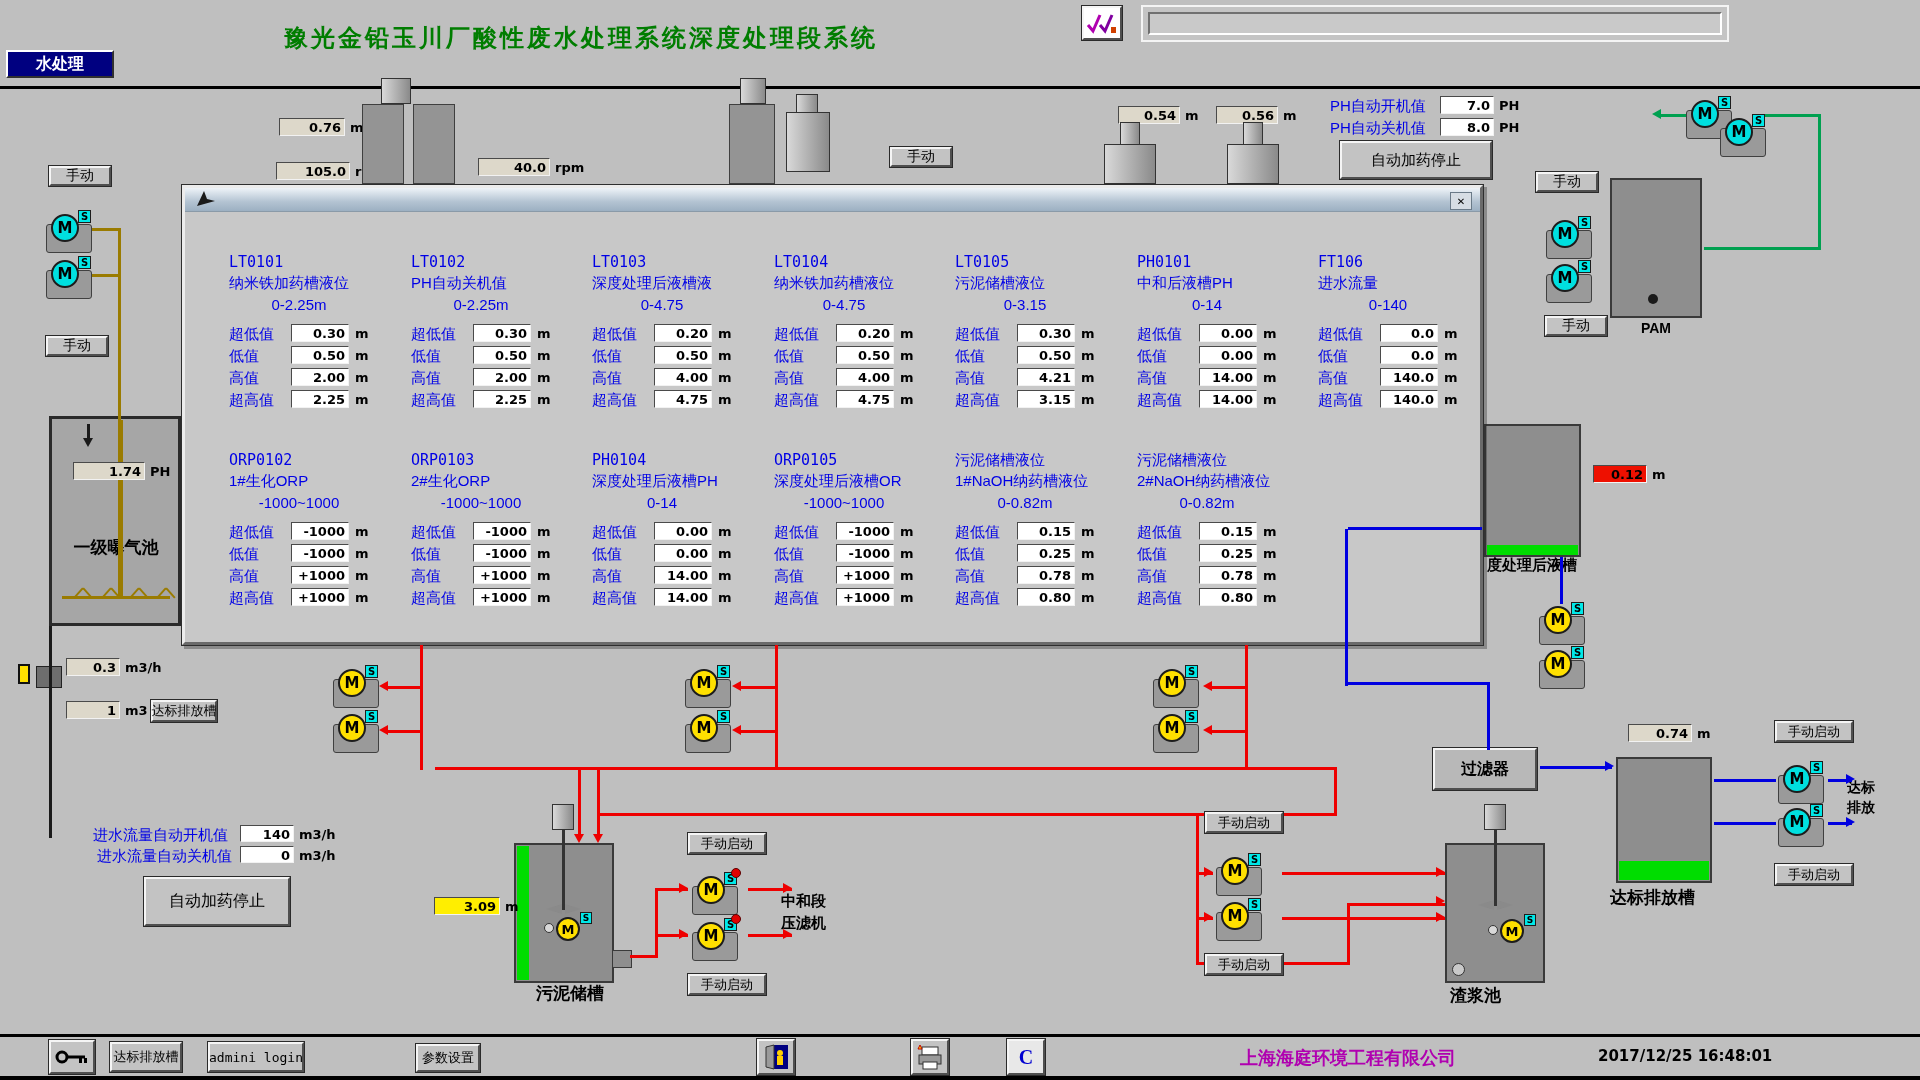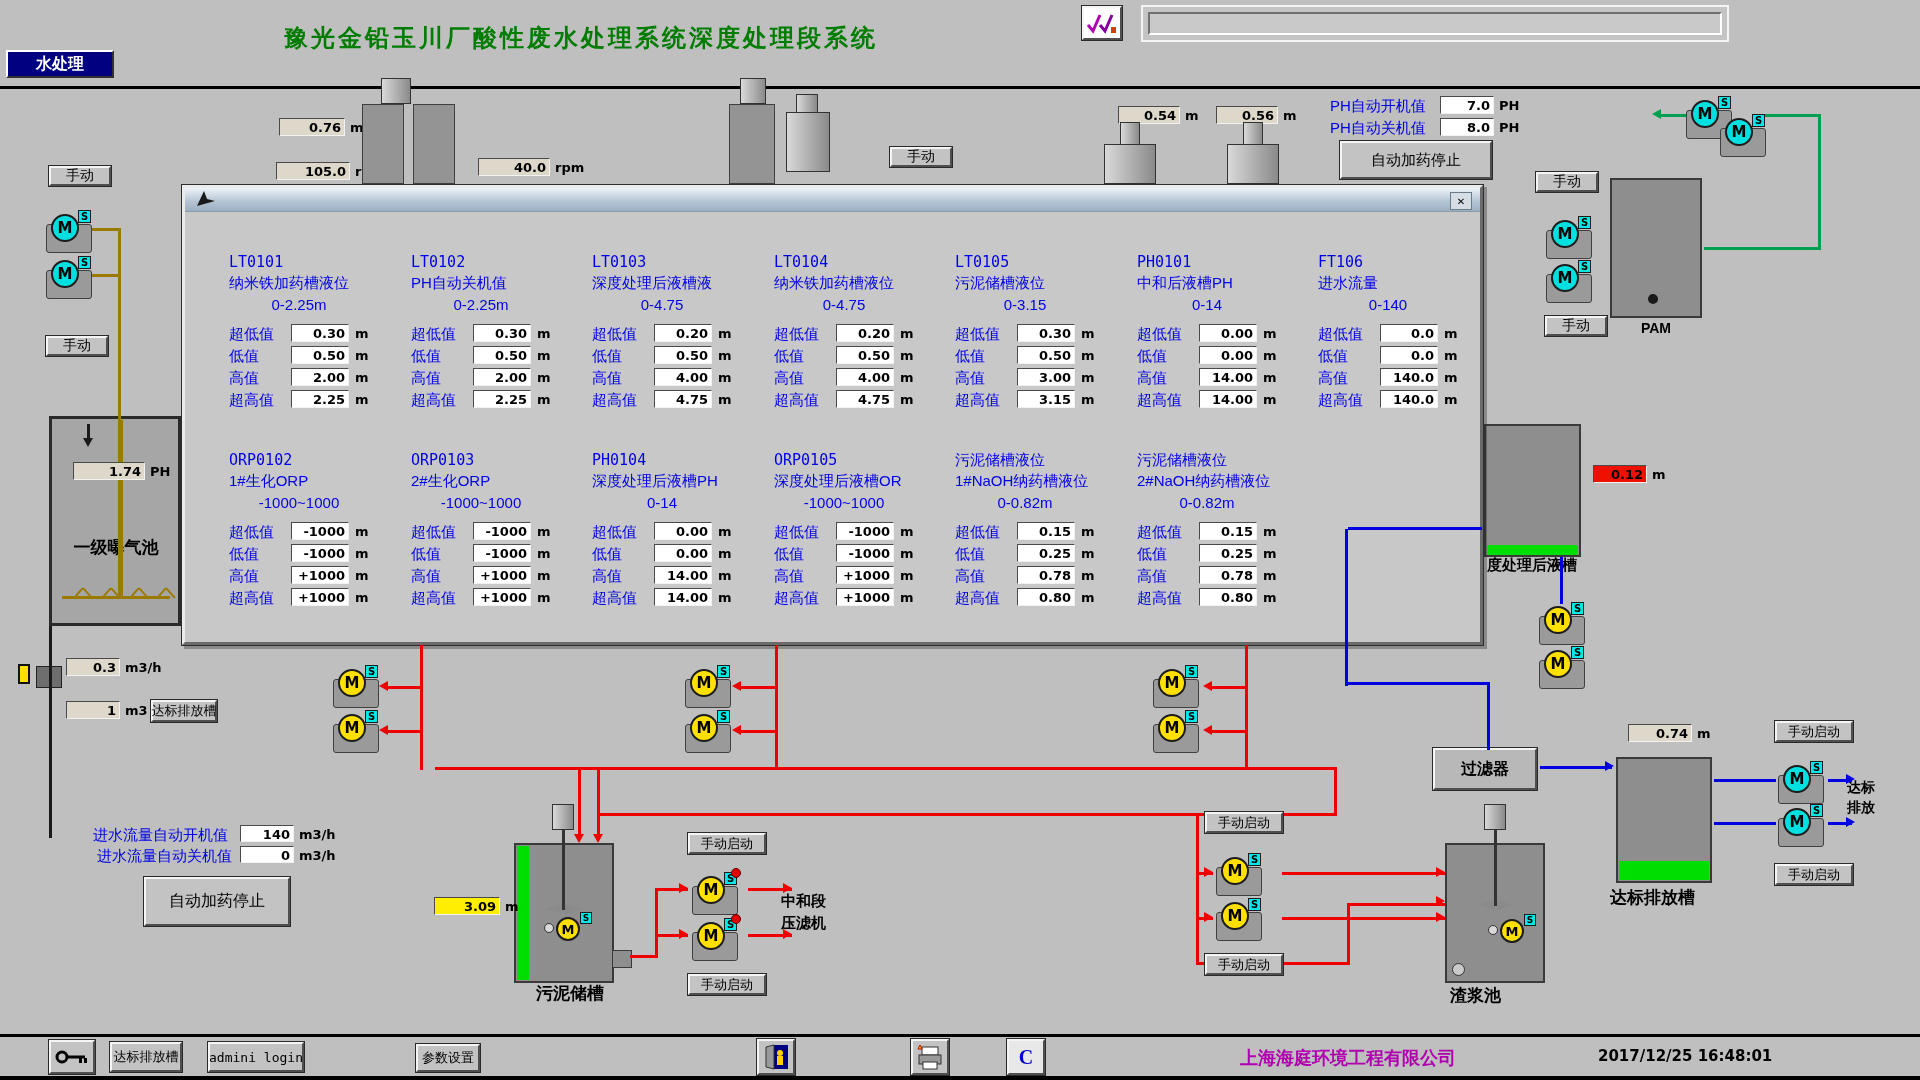--- a/index.html
+++ b/index.html
@@ -216,21 +216,21 @@
         <div class="dtag" style="left: 773px; top: 68px;">LT0105</div>
         <div class="dname" style="left: 773px; top: 89px;">污泥储槽液位</div>
         <div class="drange" style="left: 768px; top: 111px;">0-3.15</div>
         <div class="drowlab" style="left: 773px; top: 140px;">超低值</div>
         <div class="vbox white" style="left: 835px; top: 139px; width: 58px; height: 18px;">0.30</div>
         <div class="unit" style="left: 899px; top: 141px;">m</div>
         <div class="drowlab" style="left: 773px; top: 162px;">低值</div>
         <div class="vbox white" style="left: 835px; top: 161px; width: 58px; height: 18px;">0.50</div>
         <div class="unit" style="left: 899px; top: 163px;">m</div>
         <div class="drowlab" style="left: 773px; top: 184px;">高值</div>
-        <div class="vbox white" style="left: 835px; top: 183px; width: 58px; height: 18px;">3.00</div>
+        <div class="vbox white" style="left: 835px; top: 183px; width: 58px; height: 18px;">4.21</div>
         <div class="unit" style="left: 899px; top: 185px;">m</div>
         <div class="drowlab" style="left: 773px; top: 206px;">超高值</div>
         <div class="vbox white" style="left: 835px; top: 205px; width: 58px; height: 18px;">3.15</div>
         <div class="unit" style="left: 899px; top: 207px;">m</div>
         <div class="dtag" style="left: 955px; top: 68px;">PH0101</div>
         <div class="dname" style="left: 955px; top: 89px;">中和后液槽PH</div>
         <div class="drange" style="left: 950px; top: 111px;">0-14</div>
         <div class="drowlab" style="left: 955px; top: 140px;">超低值</div>
         <div class="vbox white" style="left: 1017px; top: 139px; width: 58px; height: 18px;">0.00</div>
         <div class="unit" style="left: 1081px; top: 141px;">m</div>

